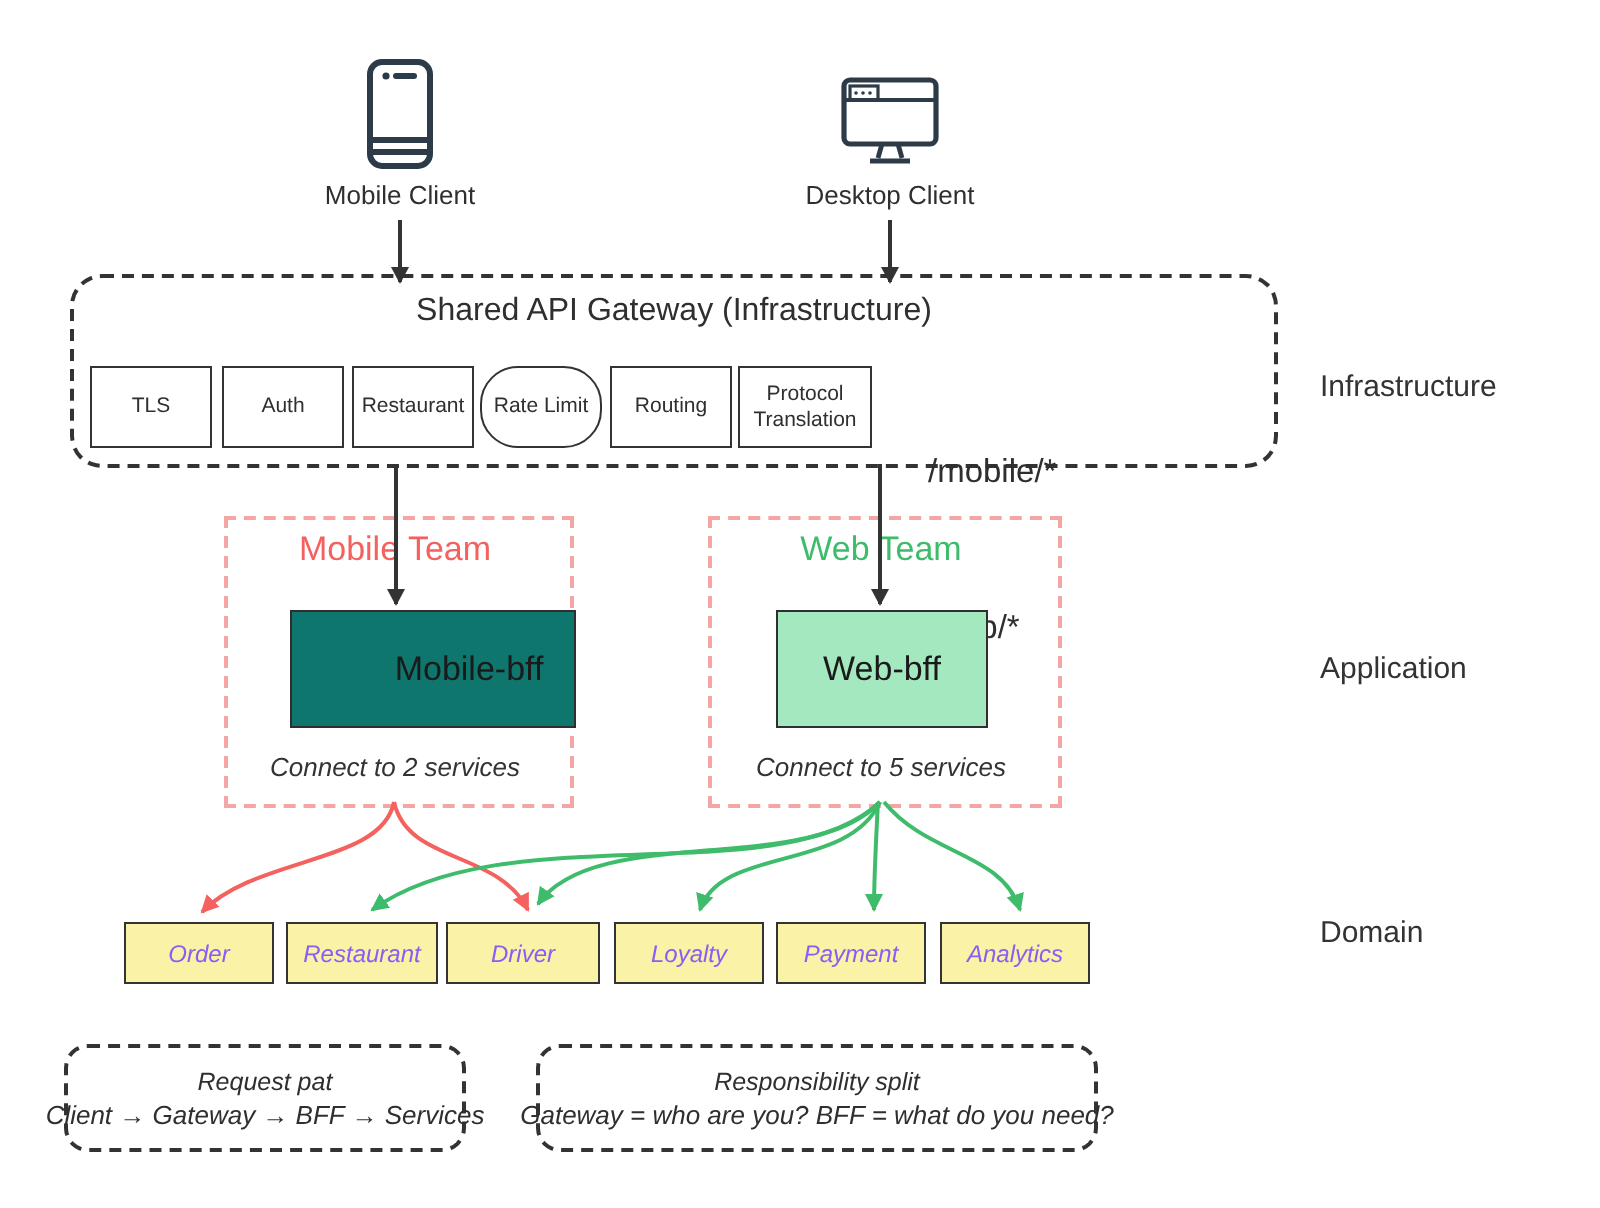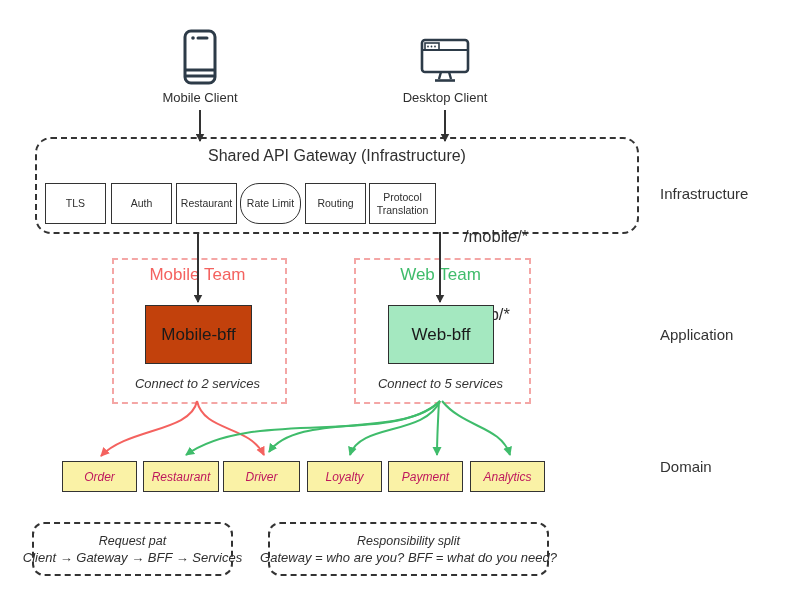--- a/index.html
+++ b/index.html
@@ -21,26 +21,26 @@
 
   
   .layer-label{font-size:15px;color:#333;}
 
   
   .team{border:2px dashed #f4a6a5;}
   .team-title{font-size:17px;text-align:center;}
   .team-title.red{color:#f4625f;}
   .team-title.green{color:#3fbc6b;}
   .bff{border:1.5px solid #2f2f2f;font-size:17px;color:#1a1a1a;}
-  .bff.pink{background:#c2410c;}
+  .bff.pink{background:#0f766e;padding-left:36px;}
   .bff.green{background:#a4e8c0;}
   .connect-note{font-size:13px;font-style:italic;color:#333;text-align:center;}
 
   
-  .service{border:1.5px solid #333;background:#faf2a6;font-size:12px;font-style:italic;color:#be185d;}
+  .service{border:1.5px solid #333;background:#faf2a6;font-size:12px;font-style:italic;color:#8b5cf6;}
 
   
   .note-box{border:2px dashed #333;border-radius:12px;display:flex;flex-direction:column;align-items:center;justify-content:center;gap:2px;}
   .note-title{font-size:12.5px;font-style:italic;color:#2f2f2f;}
   .note-body{font-size:13px;font-style:italic;color:#2f2f2f;white-space:nowrap;}
 
   svg{display:block;}
   #edge-layer{position:absolute;left:0;top:0;z-index:5;pointer-events:none;}
 </style>
 </head>

